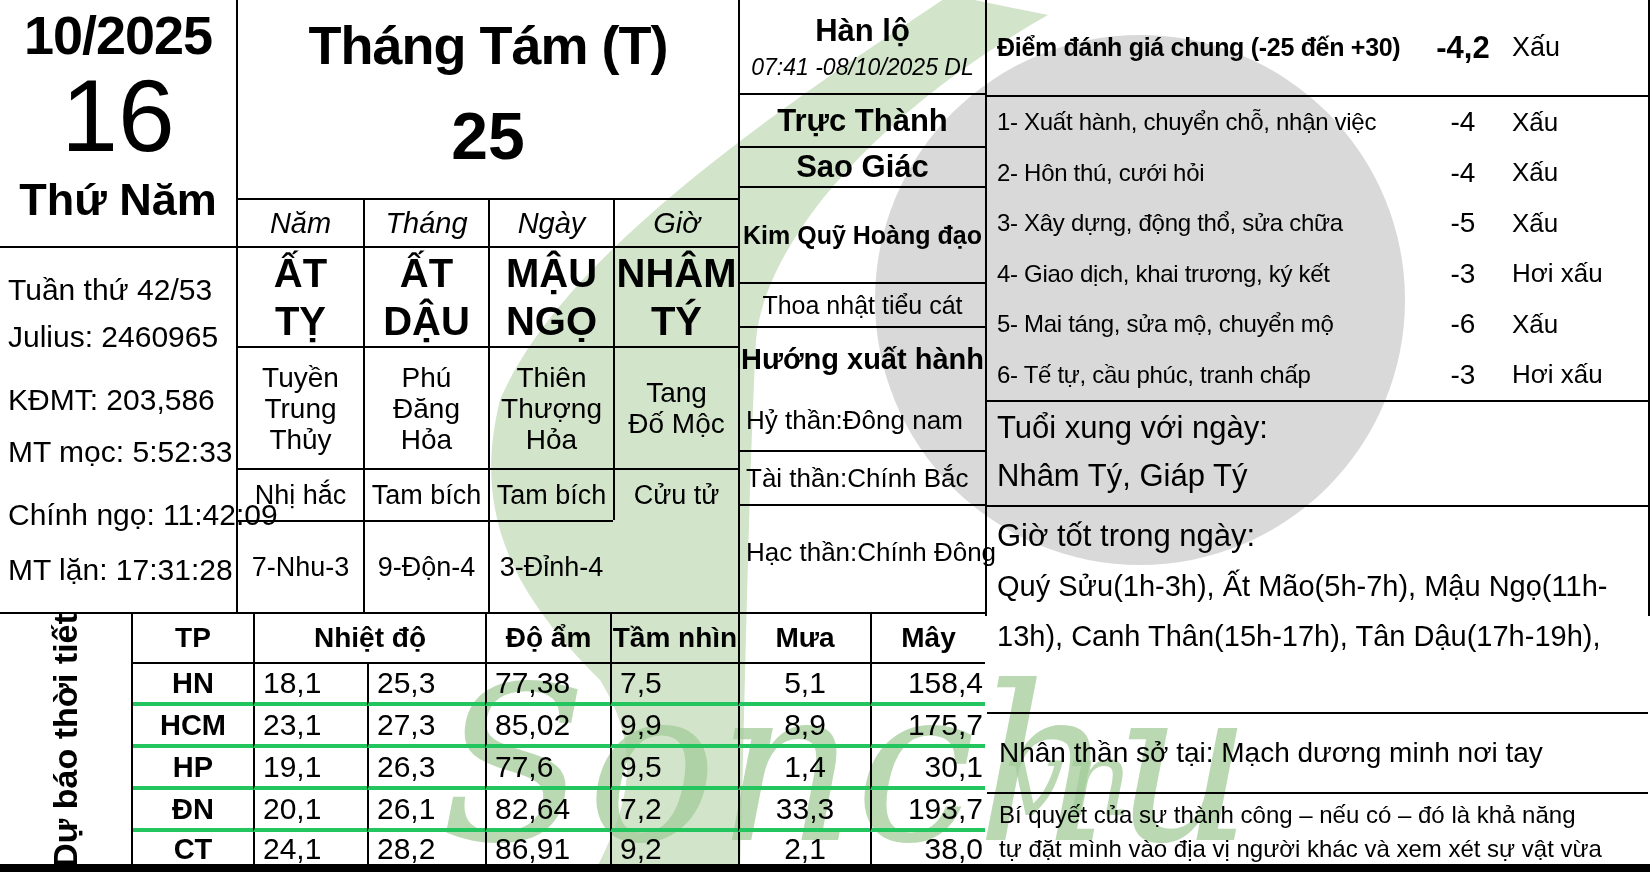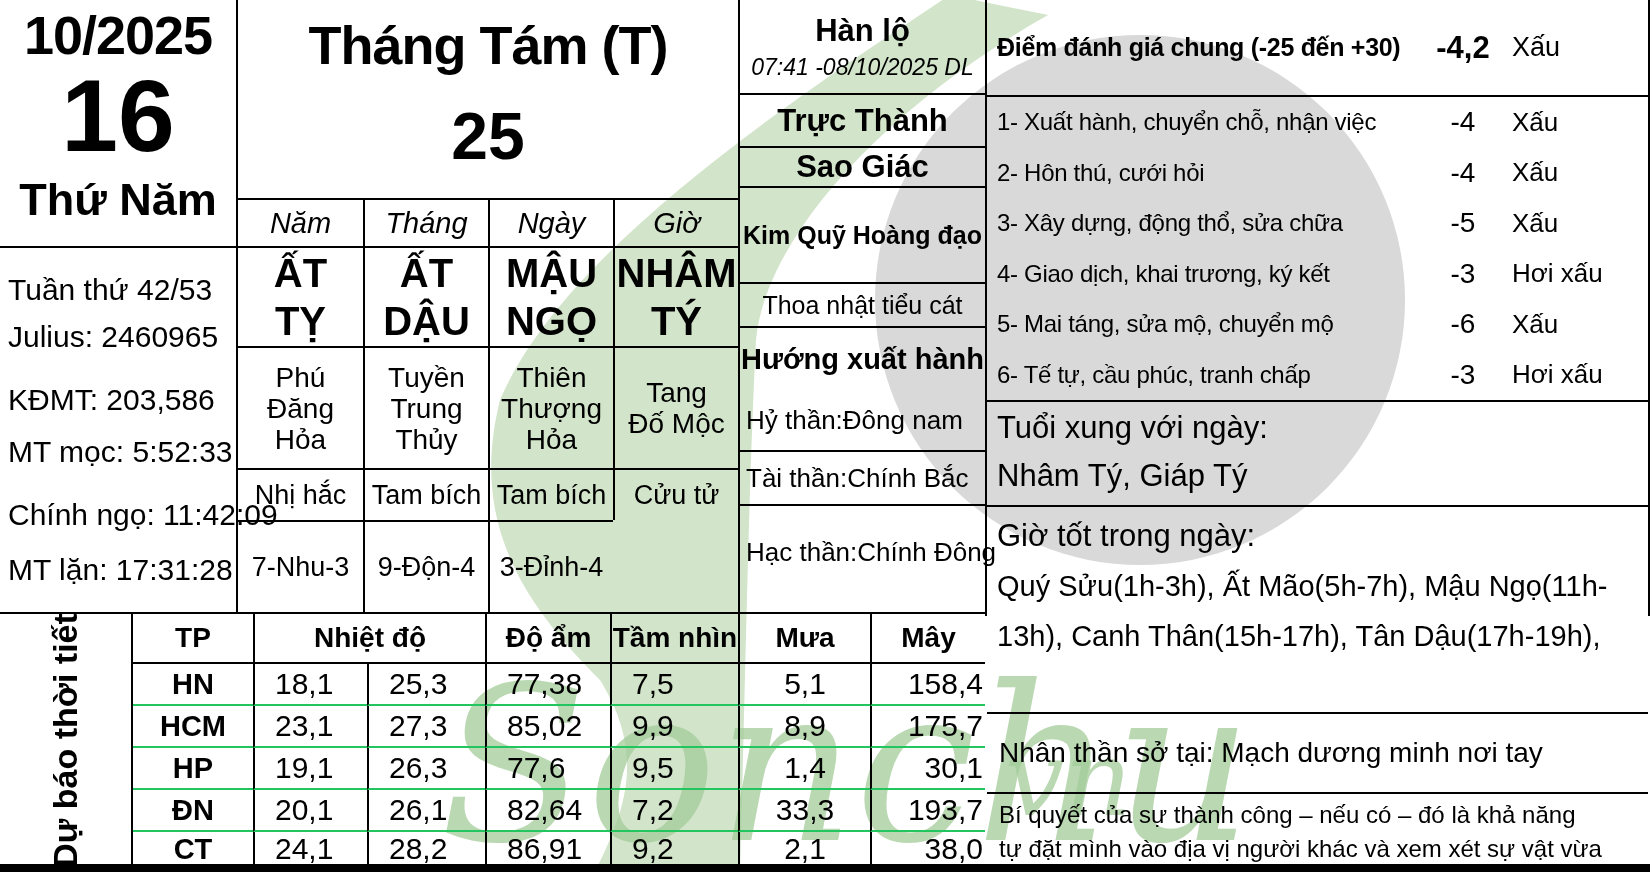--- a/index.html
+++ b/index.html
@@ -6,21 +6,21 @@
   html,body { background:#ffffff; }
   .page { position:relative; width:1650px; height:872px; background:#fff;
           font-family:"Liberation Sans", sans-serif; color:#000; overflow:hidden; }
   .wm { position:absolute; left:0; top:0; z-index:0; }
   section, .bottom-bar { position:absolute; z-index:1; }
 
   
   .left-panel { left:0; top:0; width:238px; height:612px; border-right:2px solid #000; }
   .date-box { height:248px; border-bottom:2px solid #000; display:flex; flex-direction:column; align-items:center; }
   .date-my { font-weight:bold; font-size:54px; margin-top:4px; letter-spacing:-1px; }
-  .date-d  { font-weight:bold; font-size:102px; line-height:100px; }
+  .date-d  { font-weight:normal; font-size:102px; line-height:100px; }
   .date-wd { font-weight:bold; font-size:45px; margin-top:8px; }
   .info-line { position:absolute; left:8px; font-size:30px; white-space:nowrap; }
   .i0{top:273px}.i1{top:320px}.i2{top:383px}.i3{top:435px}.i4{top:498px}.i5{top:553px}
 
   
   .center { left:238px; top:0; width:502px; height:612px; border-right:2px solid #000; }
   .title-box { height:200px; border-bottom:2px solid #000; display:flex; flex-direction:column; align-items:center; }
   .lunar-month { font-size:54px; font-weight:bold; margin-top:14px; letter-spacing:-1px; }
   .lunar-day { font-size:66px; font-weight:bold; margin-top:22px; }
   .pillars { height:412px; display:grid; grid-template-columns:repeat(4,1fr);
@@ -67,28 +67,28 @@
   .rp-quote { height:80px; border-top:2px solid #000; padding:4px 0 0 12px; font-size:24px; line-height:34px; white-space:nowrap; }
 
   
   .weather { left:0; top:612px; width:985px; height:252px; border-top:2px solid #000;
              display:grid; grid-template-columns:133px 120px 114px 118px 125px 128px 132px 115px;
              grid-template-rows:50px 42px 42px 42px 42px 1fr; }
   .weather > div { display:flex; align-items:center; }
   .w-label { grid-row:1/7; grid-column:1; border-right:2px solid #000; justify-content:center; }
   .w-label span { transform:rotate(-90deg); white-space:nowrap; font-weight:bold; font-size:34px; }
   .w-h { font-weight:bold; font-size:28px; justify-content:center; border-bottom:2px solid #000; }
-  .wc { border-bottom:2px solid #22c55e; font-size:30px; }
+  .wc { border-bottom:4px solid #22c55e; font-size:30px; }
   .r5.wc { border-bottom:none; }
   .c2{grid-column:2}.c3{grid-column:3}.c4{grid-column:4}.c5{grid-column:5}.c6{grid-column:6}.c7{grid-column:7}.c8{grid-column:8}
   .span34{grid-column:3/5}
   .c3,.c4,.c5,.c6,.c7,.c8,.span34 { border-left:2px solid #000; }
   .gr1{grid-row:1}.r1{grid-row:2}.r2{grid-row:3}.r3{grid-row:4}.r4{grid-row:5}.r5{grid-row:6}
   .w-tp { justify-content:center; font-weight:bold; font-size:29px; }
-  .w-num { padding-left:20px; }
+  .w-num { padding-left:8px; }
   .w-mua { justify-content:center; }
   .w-may { justify-content:flex-end; padding-right:2px; }
 
   .bottom-bar { left:0; top:864px; width:1650px; height:8px; background:#000; }
 </style>
 </head>
 <body>
 
 <div class="page">
 
@@ -134,22 +134,22 @@
       </div>
       <div class="p-canchi">
         <span>MẬU</span>
         <span>NGỌ</span>
       </div>
       <div class="p-canchi">
         <span>NHÂM</span>
         <span>TÝ</span>
       </div>
 
+      <div class="p-elem">Tuyền Trung Thủy</div>
       <div class="p-elem">Phú Đăng Hỏa</div>
-      <div class="p-elem">Tuyền Trung Thủy</div>
       <div class="p-elem">Thiên Thượng Hỏa</div>
       <div class="p-elem">Tang Đố Mộc</div>
 
       <div class="p-star">Nhị hắc</div>
       <div class="p-star">Tam bích</div>
       <div class="p-star">Tam bích</div>
       <div class="p-star">Cửu tử</div>
 
       <div class="p-don">7-Nhu-3</div>
       <div class="p-don">9-Độn-4</div>

